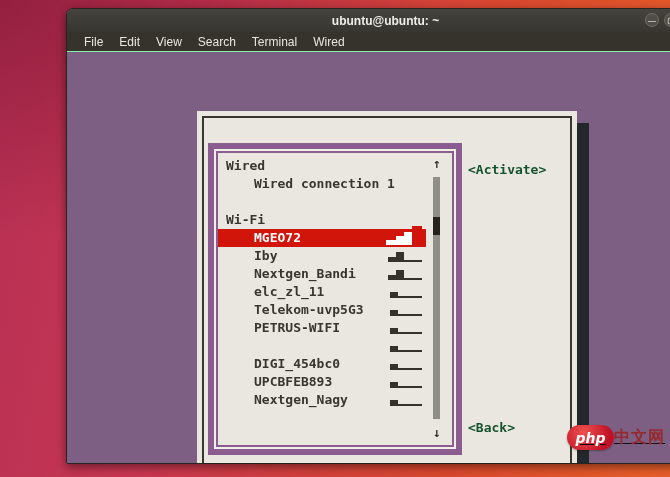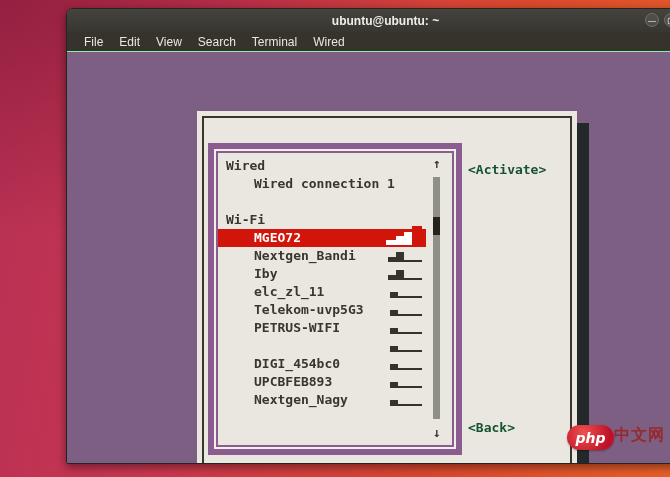--- a/index.html
+++ b/index.html
@@ -48,21 +48,21 @@
   
   .sb-arrow{position:absolute;left:212px;width:14px;text-align:center;font:bold 13px "DejaVu Sans Mono",monospace;color:#3b3831;}
   .sb-up{top:3px;} .sb-down{top:272px;}
   .sb-track{position:absolute;left:215px;top:24px;width:7px;height:242px;background:#908f87;}
   .sb-thumb{position:absolute;left:0;top:40px;width:7px;height:18px;background:#26231d;}
   
   .tui-btn{position:absolute;font:bold 13px "DejaVu Sans Mono",monospace;color:#14532d;white-space:pre;}
   .btn-activate{left:271px;top:51px;}
   .btn-back{left:271px;top:309px;}
   
-  .wm{position:absolute;left:567px;top:425px;display:flex;align-items:flex-start;gap:0;}
+  .wm{position:absolute;left:567px;top:425px;display:flex;align-items:center;gap:0;text-decoration:underline;}
   .wm-pill{width:47px;height:25px;border-radius:13px;display:flex;align-items:center;justify-content:center;
     background:radial-gradient(circle at 35% 30%,#ef5050,#bf1126 75%);
     color:#fff;font:italic bold 14px "DejaVu Sans",sans-serif;box-shadow:0 1px 2px rgba(0,0,0,.3);}
   .wm-cn{color:#9b2020;font:bold 16px "DejaVu Sans",sans-serif;letter-spacing:1px;opacity:.85;}
 </style>
 </head>
 <body>
 
 <div class="screen">
 
@@ -101,22 +101,22 @@
 
         <div class="purple-box">
           <div class="white-frame"></div>
           <div class="list">
             <div class="rows">
                 <div class="row group"><span class="lbl">Wired</span></div>
                 <div class="row item"><span class="lbl">Wired connection 1</span><span class="signal"></span></div>
                 <div class="row spacer"><span class="lbl"></span></div>
                 <div class="row group"><span class="lbl">Wi-Fi</span></div>
                 <div class="row item sel"><span class="lbl">MGEO72</span><span class="signal"><span class="sigstep" style="left: 0px; width: 10px; bottom: 2px; height: 5px;"></span><span class="sigstep" style="left: 10px; width: 8px; bottom: 2px; height: 9px;"></span><span class="sigstep" style="left: 18px; width: 8px; bottom: 2px; height: 13px;"></span><span class="sigred" style="left: 26px; width: 10px; bottom: 2px; height: 19px;"></span></span></div>
+                <div class="row item"><span class="lbl">Iby</span><span class="signal"><span class="sigbar" style="left: 2px; width: 8px; bottom: 3px; height: 5px;"></span><span class="sigbar" style="left: 10px; width: 8px; bottom: 3px; height: 10px;"></span><span class="sigline" style="left: 18px; right: 2px;"></span></span></div>
                 <div class="row item"><span class="lbl">Nextgen_Bandi</span><span class="signal"><span class="sigbar" style="left: 2px; width: 8px; bottom: 3px; height: 5px;"></span><span class="sigbar" style="left: 10px; width: 8px; bottom: 3px; height: 10px;"></span><span class="sigline" style="left: 18px; right: 2px;"></span></span></div>
-                <div class="row item"><span class="lbl">Iby</span><span class="signal"><span class="sigbar" style="left: 2px; width: 8px; bottom: 3px; height: 5px;"></span><span class="sigbar" style="left: 10px; width: 8px; bottom: 3px; height: 10px;"></span><span class="sigline" style="left: 18px; right: 2px;"></span></span></div>
                 <div class="row item"><span class="lbl">elc_zl_11</span><span class="signal"><span class="sigbar" style="left: 4px; width: 8px; bottom: 3px; height: 6px;"></span><span class="sigline" style="left: 12px; right: 2px;"></span></span></div>
                 <div class="row item"><span class="lbl">Telekom-uvp5G3</span><span class="signal"><span class="sigbar" style="left: 4px; width: 8px; bottom: 3px; height: 6px;"></span><span class="sigline" style="left: 12px; right: 2px;"></span></span></div>
                 <div class="row item"><span class="lbl">PETRUS-WIFI</span><span class="signal"><span class="sigbar" style="left: 4px; width: 8px; bottom: 3px; height: 6px;"></span><span class="sigline" style="left: 12px; right: 2px;"></span></span></div>
                 <div class="row item"><span class="signal"><span class="sigbar" style="left: 4px; width: 8px; bottom: 3px; height: 6px;"></span><span class="sigline" style="left: 12px; right: 2px;"></span></span></div>
                 <div class="row item"><span class="lbl">DIGI_454bc0</span><span class="signal"><span class="sigbar" style="left: 4px; width: 8px; bottom: 3px; height: 6px;"></span><span class="sigline" style="left: 12px; right: 2px;"></span></span></div>
                 <div class="row item"><span class="lbl">UPCBFEB893</span><span class="signal"><span class="sigbar" style="left: 4px; width: 8px; bottom: 3px; height: 6px;"></span><span class="sigline" style="left: 12px; right: 2px;"></span></span></div>
                 <div class="row item"><span class="lbl">Nextgen_Nagy</span><span class="signal"><span class="sigbar" style="left: 4px; width: 8px; bottom: 3px; height: 6px;"></span><span class="sigline" style="left: 12px; right: 2px;"></span></span></div>
               </div>
             <div class="sb-arrow sb-up">↑</div>
             <div class="sb-track">

